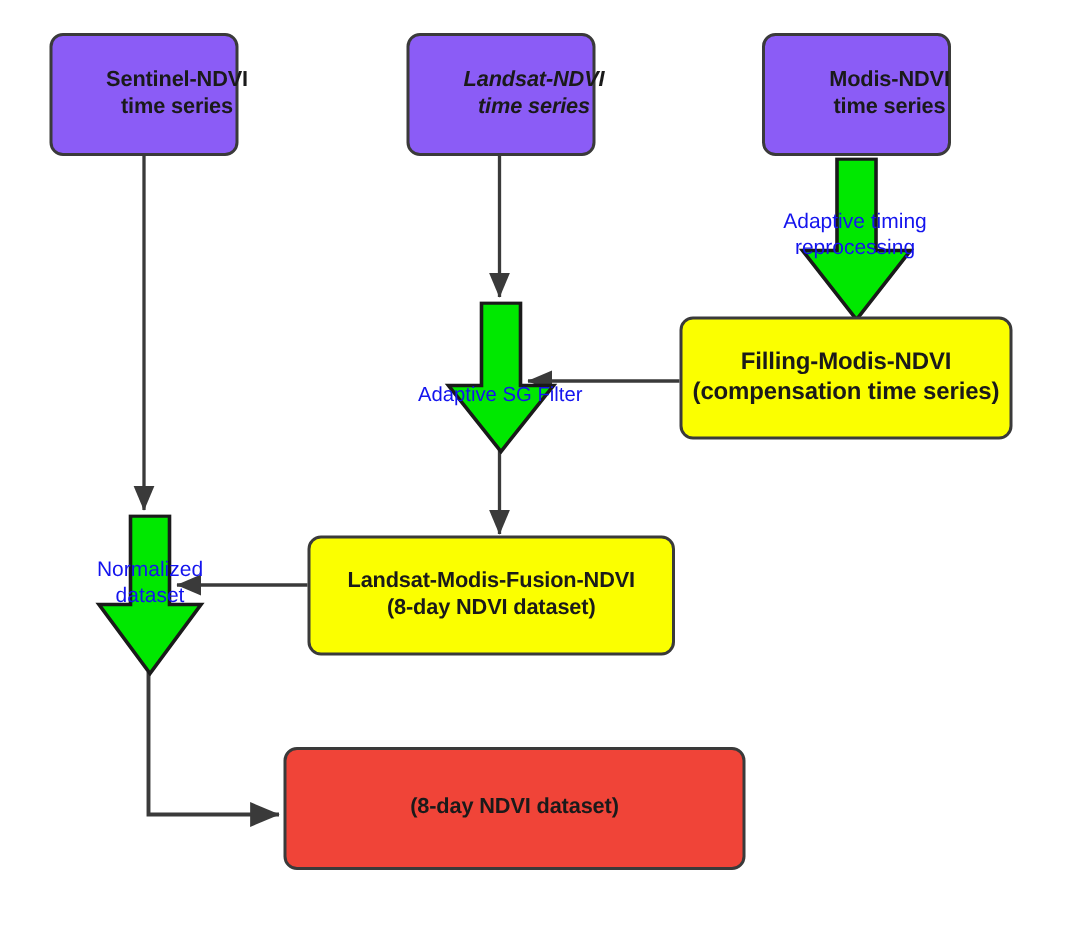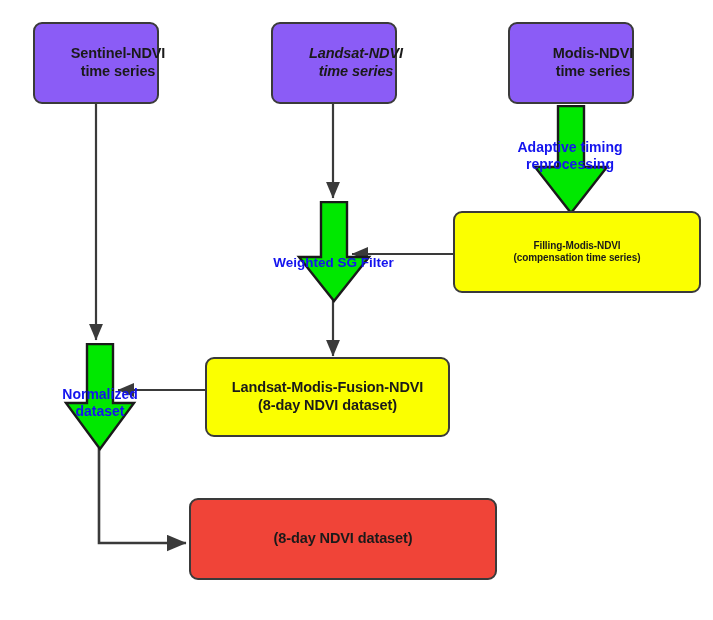--- a/index.html
+++ b/index.html
@@ -41,21 +41,21 @@
     z-index: 4;
   }
   .node .ln { display: block; white-space: nowrap; }
   .node-cyan   { background: #8b5cf6; padding-left: 44px; }
   .node-yellow { background: #fbff00; }
   .node-red    { background: #f04438; }
 
   .edge-label {
     position: absolute;
     color: #1414ee;
-    font-weight: bold;
+    font-weight: normal;
     text-align: center;
     line-height: 1.2;
     z-index: 9;
     white-space: nowrap;
   }
   .edge-label .ln { display: block; }
 </style>
 </head>
 <body>
 
@@ -101,41 +101,41 @@
   <div class="node node-cyan" style="left:271px; top:22px; width:126px; height:82px; font-size:14.5px;font-style:italic;">
     <span class="ln">Landsat-NDVI</span>
     <span class="ln">time series</span>
   </div>
 
   <div class="node node-cyan" style="left:508px; top:22px; width:126px; height:82px; font-size:14.5px;">
     <span class="ln">Modis-NDVI</span>
     <span class="ln">time series</span>
   </div>
 
-  <div class="node node-yellow" style="left:453px; top:211px; width:248px; height:82px; font-size:10px;">
+  <div class="node node-yellow" style="left:453px; top:211px; width:222px; height:82px; font-size:16px;">
     <span class="ln">Filling-Modis-NDVI</span>
     <span class="ln">(compensation time series)</span>
   </div>
 
   <div class="node node-yellow" style="left:205px; top:357px; width:245px; height:80px; font-size:14.5px;">
     <span class="ln">Landsat-Modis-Fusion-NDVI</span>
     <span class="ln">(8-day NDVI dataset)</span>
   </div>
 
   <div class="node node-red" style="left:189px; top:498px; width:308px; height:82px; font-size:14.5px;">
     <span class="ln">(8-day NDVI dataset)</span>
   </div>
 
   <div class="edge-label" style="left:495px; top:139px; width:150px; font-size:14px;">
     <span class="ln">Adaptive timing</span>
     <span class="ln">reprocessing</span>
   </div>
 
   <div class="edge-label" style="left:256px; top:255px; width:155px; font-size:13.5px;">
-    <span class="ln">Weighted SG Filter</span>
+    <span class="ln">Adaptive SG Filter</span>
   </div>
 
-  <div class="edge-label" style="left:45px; top:371px; width:110px; font-size:14px;margin-top:15px;">
+  <div class="edge-label" style="left:45px; top:371px; width:110px; font-size:14px;">
     <span class="ln">Normalized</span>
     <span class="ln">dataset</span>
   </div>
 
 </div>
 
 </body></html>

